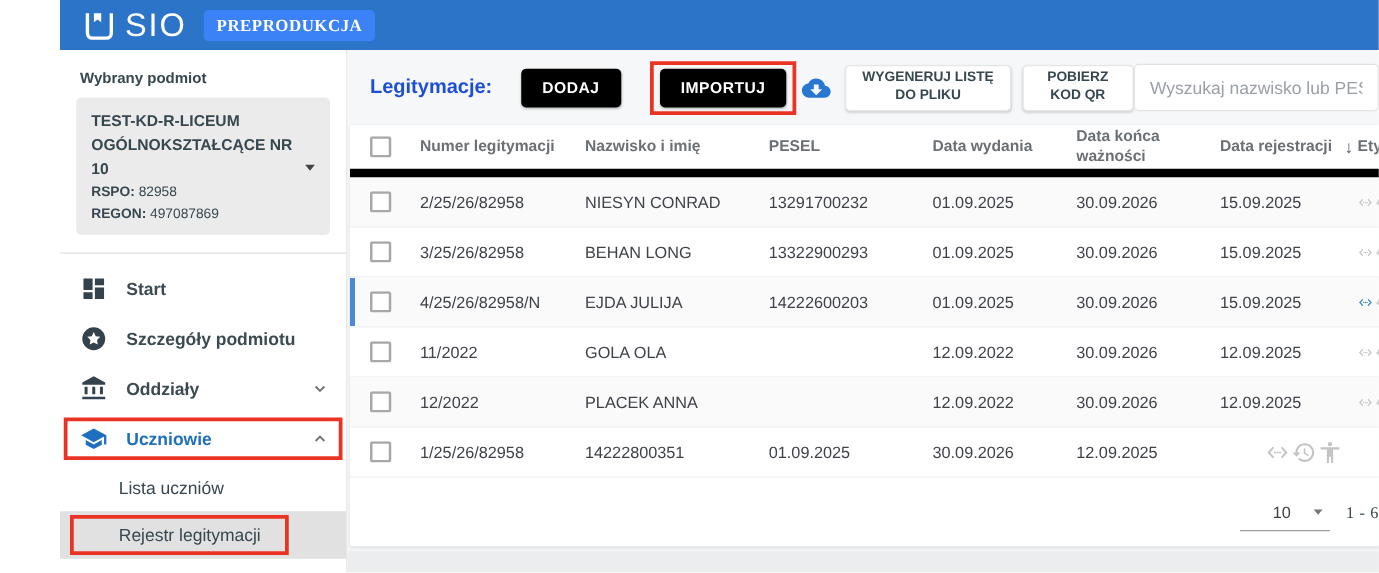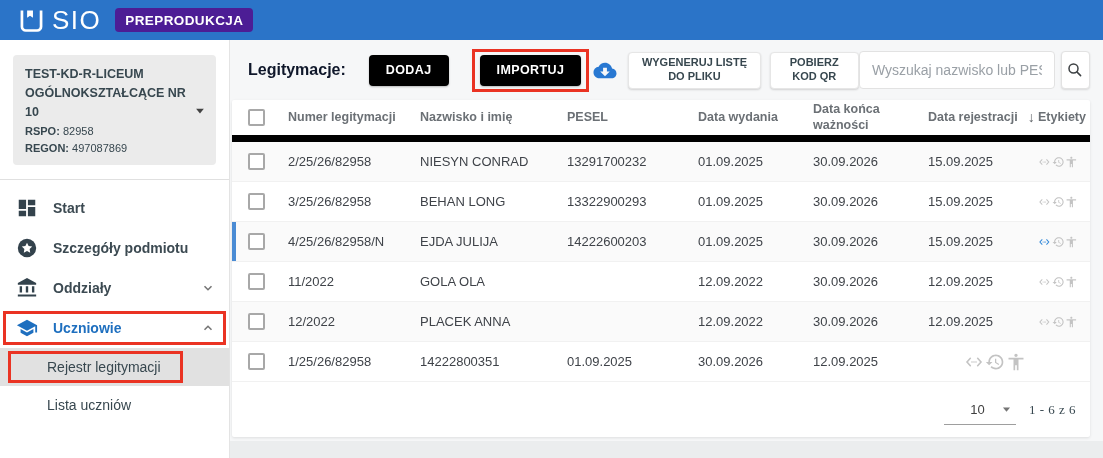--- a/index.html
+++ b/index.html
@@ -1,26 +1,26 @@
 <!DOCTYPE html>
 <html><head>
 <meta charset="utf-8">
 <style>
   * { margin:0; padding:0; box-sizing:border-box; }
   html,body { width:1103px; height:458px; overflow:hidden; background:#fff;
     font-family:"Liberation Sans","DejaVu Sans",sans-serif; }
   .app { width:1103px; height:458px; display:grid; grid-template-rows:40px 418px;
-    grid-template-columns:230px 873px; }
+    grid-template-columns:230px 873px;padding-left:48px; }
 
   
   .topbar { grid-column:1/3; background:#2B74C8; display:flex; align-items:center; padding:0 18px; }
   .logo { display:flex; align-items:center; gap:7px; cursor:pointer; }
   .logo-text { color:#fff; font-size:26px; letter-spacing:1.5px; font-weight:400; line-height:1; }
-  .env-badge { margin-left:14px; background:#4c1d95; color:#fff; font-size:13.5px; font-weight:bold;
-    padding:5px 10px 4px; border-radius:4px; letter-spacing:.4px; }
+  .env-badge { margin-left:14px; background:#3b82f6; color:#fff; font-size:13.5px; font-weight:bold;
+    padding:5px 10px 4px; border-radius:4px; letter-spacing:.4px;font-family:Liberation Serif, serif; }
 
   
   .sidebar { background:#fff; border-right:1px solid #e4e4e4; padding-top:15px; overflow:hidden; }
   .sb-label { font-size:12px; font-weight:bold; color:#37474f; padding:0 16px 9px; }
   .entity-box { margin:0 13px; background:#ebebeb; border-radius:4px; padding:10px 10px 9px 12px;
     display:flex; align-items:center; cursor:pointer; }
   .entity-info { flex:1; }
   .entity-name { font-size:12.5px; font-weight:bold; color:#37474f; line-height:1.5; margin-bottom:2px; }
   .entity-meta { font-size:11px; color:#37474f; line-height:1.5; }
   .entity-meta b { font-weight:bold; }
@@ -38,21 +38,21 @@
 
   
   .annotation { position:absolute; border:3px solid #EA3323; pointer-events:none; }
   .ann-uczniowie { inset:3px 3px 3px 3px; }
   .ann-rejestr { top:3px; bottom:3px; left:8px; right:46px; }
   .ann-import { inset:-6px -8px; }
 
   
   .main { background:#f6f7f8; position:relative; }
   .toolbar { height:60px; display:flex; align-items:center; padding:0 13px 0 18px; }
-  .page-title { font-size:16px; font-weight:bold; color:#0f172a; margin-right:23px; }
+  .page-title { font-size:16px; font-weight:bold; color:#1d4ed8; margin-right:23px; }
   .btn-blue { background:#000000; color:#fff; border:none; border-radius:4px; height:31px;
     padding:0 17px; font-size:12.5px; font-weight:bold; letter-spacing:.4px; cursor:pointer;
     box-shadow:0 1px 2px rgba(0,0,0,.25); font-family:inherit; }
   .import-wrap { position:relative; margin-left:31px; display:inline-flex; }
   .cloud-btn { margin:0 9px 0 10px; display:flex; align-items:center; cursor:pointer; border:none; background:none; }
   .btn-white { background:#fff; color:#37474f; border:1px solid #e6e6e6; border-radius:4px;
     height:37px; padding:0 12px; font-size:11px; font-weight:bold; line-height:1.25; cursor:pointer;
     box-shadow:0 1px 2px rgba(0,0,0,.15); font-family:inherit; max-width:160px; }
   .btn-qr { margin-left:9px; }
   .search-box { margin-left:auto; width:196px; height:38px; background:#fff; border:1px solid #e2e2e2;
@@ -104,20 +104,21 @@
           <path d="M3.5 3.2 v14.3 a3.4 3.4 0 0 0 3.4 3.4 h10.2 a3.4 3.4 0 0 0 3.4-3.4 V3.2" fill="none" stroke="#fff" stroke-width="2.4"></path>
           <path d="M8.1 3.2 h5.2 v6.4 l-2.6-1.9 -2.6 1.9 z" fill="#fff"></path>
         </svg>
       </span>
       <span class="logo-text">SIO</span>
     </div>
     <span class="env-badge">PREPRODUKCJA</span>
   </header>
 
   <aside class="sidebar">
+    <div class="sb-label">Wybrany podmiot</div>
 
     <div class="entity-box">
       <div class="entity-info">
         <div class="entity-name">TEST-KD-R-LICEUM OGÓLNOKSZTAŁCĄCE NR 10</div>
         <div class="entity-meta">
           <b>RSPO:</b>
           <span>82958</span>
         </div>
         <div class="entity-meta">
           <b>REGON:</b>
@@ -175,26 +176,26 @@
         </span>
         <span class="nav-label">Uczniowie</span>
         <span style="display:flex;">
           <svg width="14" height="14" viewBox="0 0 16 16">
               <path d="M4 10l4-4 4 4" fill="none" stroke="#757575" stroke-width="1.8"></path>
             </svg>
         </span>
         <span class="annotation ann-uczniowie"></span>
       </div>
 
+      <div class="sub-item">
+        <span>Lista uczniów</span>
+      </div>
       <div class="sub-item selected">
         <span>Rejestr legitymacji</span>
         <span class="annotation ann-rejestr"></span>
-      </div>
-      <div class="sub-item">
-        <span>Lista uczniów</span>
       </div>
       <div class="sub-item">
         
       </div>
     </nav>
   </aside>
 
   <main class="main">
 
     <div class="toolbar">

